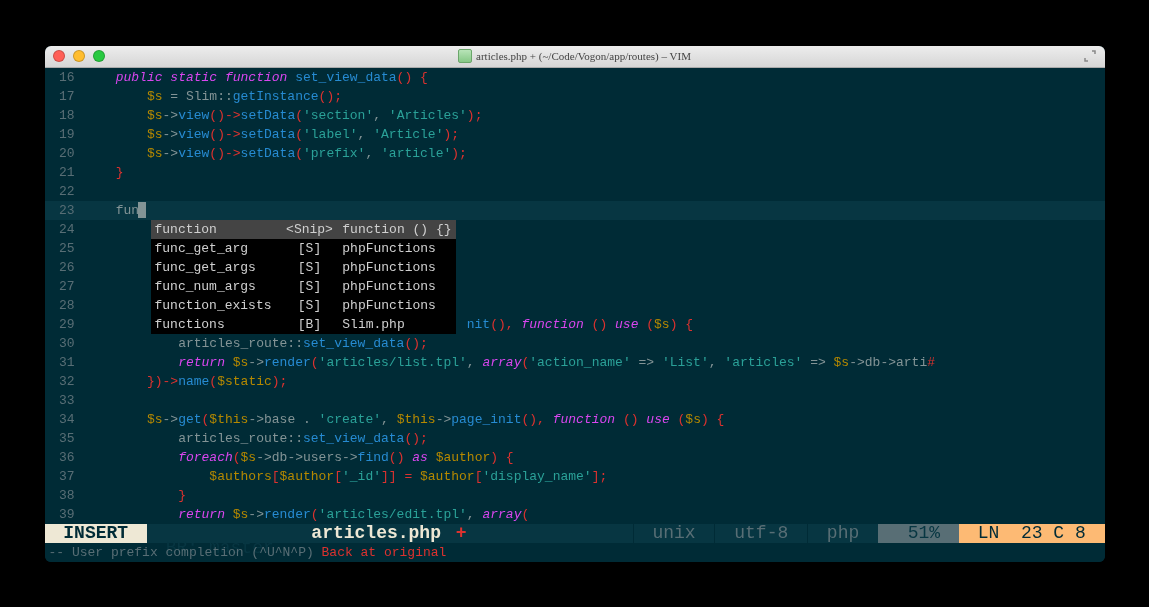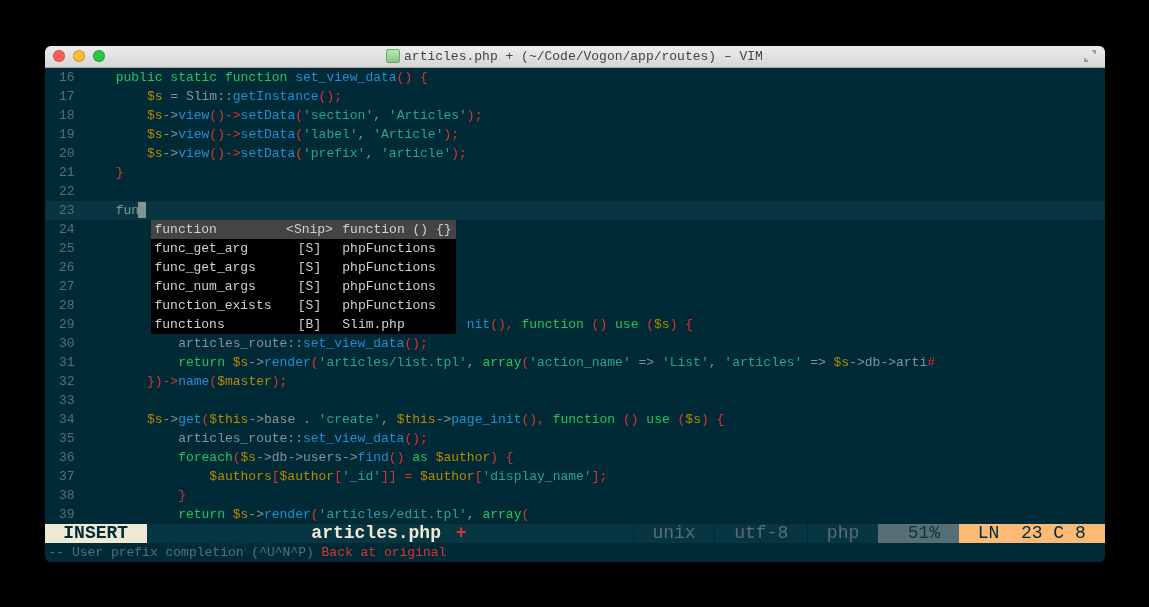--- a/index.html
+++ b/index.html
@@ -40,23 +40,23 @@
       height: 12px;
       border-radius: 50%;
       border: 1px solid rgba(0,0,0,0.2);
     }
     .tl-close { background: #ff5f57; }
     .tl-min { background: #ffbd2e; }
     .tl-max { background: #28c940; }
     .title-text {
       flex: 1;
       text-align: center;
-      font-size: 13px;
+      font-size: 11px;
       color: #444;
-      font-family: Liberation Mono, monospace;
+      font-family: Liberation Serif, serif;
       display: flex;
       align-items: center;
       justify-content: center;
       gap: 4px;
     }
     .title-icon {
       width: 14px;
       height: 14px;
       background: linear-gradient(#b8e4b8, #86c886);
       border: 1px solid #6aa66a;
@@ -89,21 +89,21 @@
       text-align: right;
       padding-right: 10px;
       color: #586e75;
       flex-shrink: 0;
       user-select: none;
     }
     .code {
       flex: 1;
       overflow: hidden;
     }
-    .kw { color: #22c55e; }
+    .kw { color: #d946ef; font-style: italic; }
     .fn { color: #268bd2; }
     .str { color: #2aa198; }
     .var { color: #b58900; }
     .op { color: #839496; }
     .punct { color: #dc322f; }
     .ident { color: #839496; }
     .cursor {
       display: inline-block;
       width: 8px;
       height: 16px;
@@ -195,21 +195,21 @@
       <div class="line"><div class="gutter">22</div><div class="code"><span></span></div></div>
       <div class="line current"><div class="gutter">23</div><div class="code"><span>    </span><span class="ident">fun</span><span class="cursor"></span></div></div>
       <div class="line"><div class="gutter">24</div><div class="code"><span></span></div></div>
       <div class="line"><div class="gutter">25</div><div class="code"><span></span></div></div>
       <div class="line"><div class="gutter">26</div><div class="code"><span></span></div></div>
       <div class="line"><div class="gutter">27</div><div class="code"><span></span></div></div>
       <div class="line"><div class="gutter">28</div><div class="code"><span></span></div></div>
       <div class="line"><div class="gutter">29</div><div class="code"><span>                                                 </span><span class="fn">nit</span><span class="punct">(), </span><span class="kw">function</span><span class="punct"> () </span><span class="kw">use</span><span class="punct"> (</span><span class="var">$s</span><span class="punct">) {</span></div></div>
       <div class="line"><div class="gutter">30</div><div class="code"><span>            </span><span class="ident">articles_route</span><span class="op">::</span><span class="fn">set_view_data</span><span class="punct">();</span></div></div>
       <div class="line"><div class="gutter">31</div><div class="code"><span>            </span><span class="kw">return</span><span> </span><span class="var">$s</span><span class="op">-&gt;</span><span class="fn">render</span><span class="punct">(</span><span class="str">'articles/list.tpl'</span><span class="op">, </span><span class="kw">array</span><span class="punct">(</span><span class="str">'action_name'</span><span class="op"> =&gt; </span><span class="str">'List'</span><span class="op">, </span><span class="str">'articles'</span><span class="op"> =&gt; </span><span class="var">$s</span><span class="op">-&gt;</span><span class="ident">db</span><span class="op">-&gt;</span><span class="ident">arti</span><span class="punct">#</span></div></div>
-      <div class="line"><div class="gutter">32</div><div class="code"><span>        </span><span class="punct">})-&gt;</span><span class="fn">name</span><span class="punct">(</span><span class="var">$master</span><span class="punct">);</span></div></div>
+      <div class="line"><div class="gutter">32</div><div class="code"><span>        </span><span class="punct">})-&gt;</span><span class="fn">name</span><span class="punct">(</span><span class="var">$static</span><span class="punct">);</span></div></div>
       <div class="line"><div class="gutter">33</div><div class="code"><span></span></div></div>
       <div class="line"><div class="gutter">34</div><div class="code"><span>        </span><span class="var">$s</span><span class="op">-&gt;</span><span class="fn">get</span><span class="punct">(</span><span class="var">$this</span><span class="op">-&gt;</span><span class="ident">base</span><span class="op"> . </span><span class="str">'create'</span><span class="op">, </span><span class="var">$this</span><span class="op">-&gt;</span><span class="fn">page_init</span><span class="punct">(), </span><span class="kw">function</span><span class="punct"> () </span><span class="kw">use</span><span class="punct"> (</span><span class="var">$s</span><span class="punct">) {</span></div></div>
       <div class="line"><div class="gutter">35</div><div class="code"><span>            </span><span class="ident">articles_route</span><span class="op">::</span><span class="fn">set_view_data</span><span class="punct">();</span></div></div>
       <div class="line"><div class="gutter">36</div><div class="code"><span>            </span><span class="kw">foreach</span><span class="punct">(</span><span class="var">$s</span><span class="op">-&gt;</span><span class="ident">db</span><span class="op">-&gt;</span><span class="ident">users</span><span class="op">-&gt;</span><span class="fn">find</span><span class="punct">() </span><span class="kw">as</span><span> </span><span class="var">$author</span><span class="punct">) {</span></div></div>
       <div class="line"><div class="gutter">37</div><div class="code"><span>                </span><span class="var">$authors</span><span class="punct">[</span><span class="var">$author</span><span class="punct">[</span><span class="str">'_id'</span><span class="punct">]] = </span><span class="var">$author</span><span class="punct">[</span><span class="str">'display_name'</span><span class="punct">];</span></div></div>
       <div class="line"><div class="gutter">38</div><div class="code"><span>            </span><span class="punct">}</span></div></div>
       <div class="line"><div class="gutter">39</div><div class="code"><span>            </span><span class="kw">return</span><span> </span><span class="var">$s</span><span class="op">-&gt;</span><span class="fn">render</span><span class="punct">(</span><span class="str">'articles/edit.tpl'</span><span class="op">, </span><span class="kw">array</span><span class="punct">(</span></div></div>
       <div class="popup">
         <div class="popup-row selected"><span class="popup-col1">function</span><span class="popup-col2">&lt;Snip&gt;</span><span class="popup-col3"> function () {}</span></div>
         <div class="popup-row"><span class="popup-col1">func_get_arg</span><span class="popup-col2">[S]</span><span class="popup-col3"> phpFunctions</span></div>

